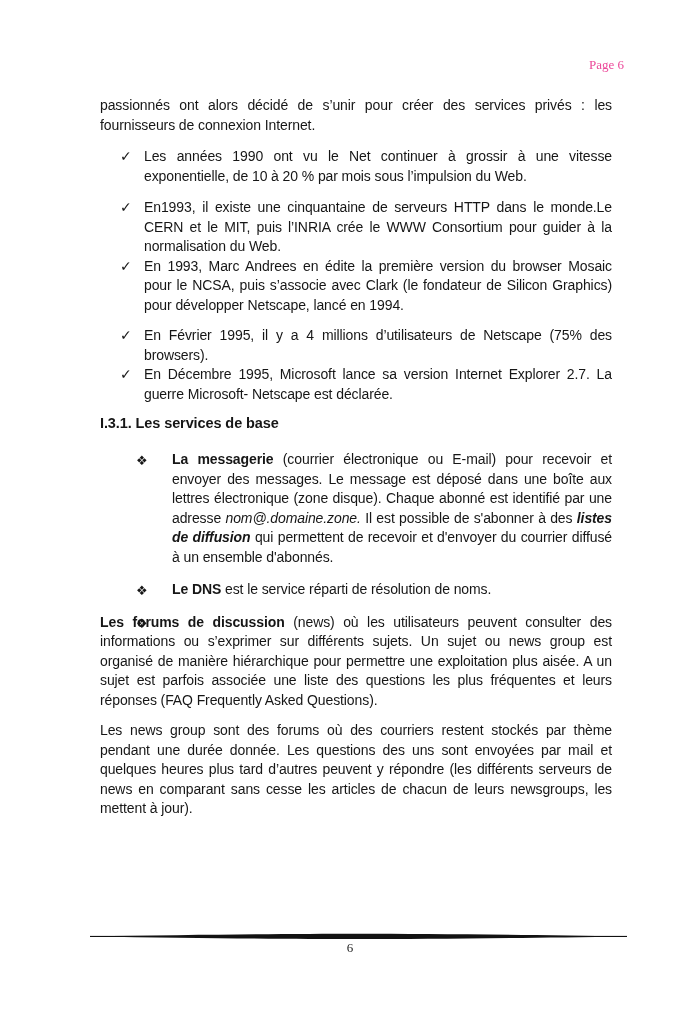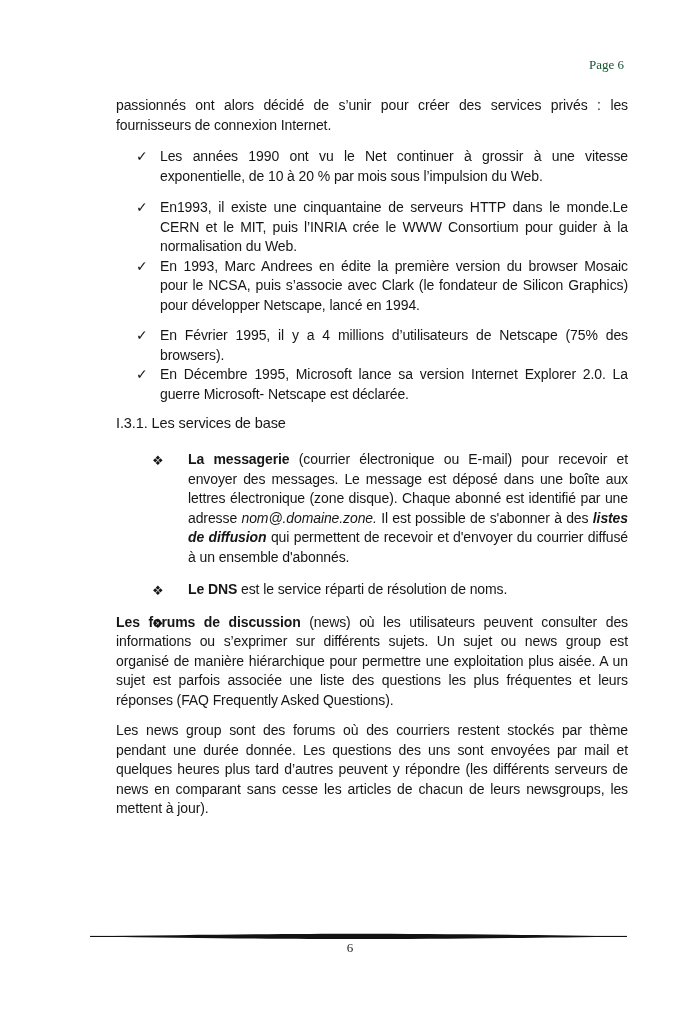--- a/index.html
+++ b/index.html
@@ -11,26 +11,26 @@
     font-family: "Liberation Sans", sans-serif;
     color: #161616;
     overflow: hidden;
   }
   .page-header {
     position: absolute;
     top: 57px;
     right: 76px;
     font-family: "Liberation Serif", serif;
     font-size: 13px;
-    color: #14532d;
+    color: #ec4899;
   }
   .content {
     position: absolute;
     top: 96px;
-    left: 116px;
+    left: 100px;
     width: 512px;
     font-size: 14px;
     line-height: 19.5px;
     letter-spacing: -0.1px;
     text-align: justify;
   }
   .content p { margin: 0 0 12px 0; }
   .rs-b  { font-weight: bold; }
   .rs-i  { font-style: italic; margin-top: 20px; }
   .rs-bi { font-weight: bold; font-style: italic; }
@@ -67,21 +67,21 @@
   h1.sec-heading {
     font-size: 15px;
     font-weight: bold;
     letter-spacing: -0.2px;
     margin: 0 0 15px 0;
     line-height: 18px;
     text-align: left;
   }
   h2.sub-heading {
     font-size: 14.5px;
-    font-weight: normal;
+    font-weight: bold;
     margin: 0 0 18px 0;
     line-height: 18px;
     text-align: left;
   }
 
   .footer-rule {
     position: absolute;
     top: 933px;
     left: 90px;
     width: 537px;
@@ -129,21 +129,21 @@
       </li>
     </ul>
 
     <ul class="check-list" style="margin-bottom:10px;">
       <li>
         <span class="marker-check">✓</span>
         <span><span>En Février 1995, il y a 4 millions d’utilisateurs de Netscape (75% des browsers).</span></span>
       </li>
       <li>
         <span class="marker-check">✓</span>
-        <span><span>En Décembre 1995, Microsoft lance sa version Internet Explorer 2.0. La guerre Microsoft- Netscape est déclarée.</span></span>
+        <span><span>En Décembre 1995, Microsoft lance sa version Internet Explorer 2.7. La guerre Microsoft- Netscape est déclarée.</span></span>
       </li>
     </ul>
 
 
     <h2 class="sub-heading">I.3.1. Les services de base</h2>
 
     <ul class="diamond-list">
       <li>
         <span class="marker-diamond">❖</span>
         <span><span class="rs-b">La messagerie</span><span> (courrier électronique ou E-mail) pour recevoir et envoyer des messages. Le message est déposé dans une boîte aux lettres électronique (zone disque). Chaque abonné est identifié par une adresse </span><span class="rs-i">nom@.domaine.zone.</span><span>  Il est possible de s'abonner à des </span><span class="rs-bi">listes de diffusion</span><span> qui permettent de recevoir et d'envoyer du courrier diffusé à un ensemble d'abonnés.</span></span>

